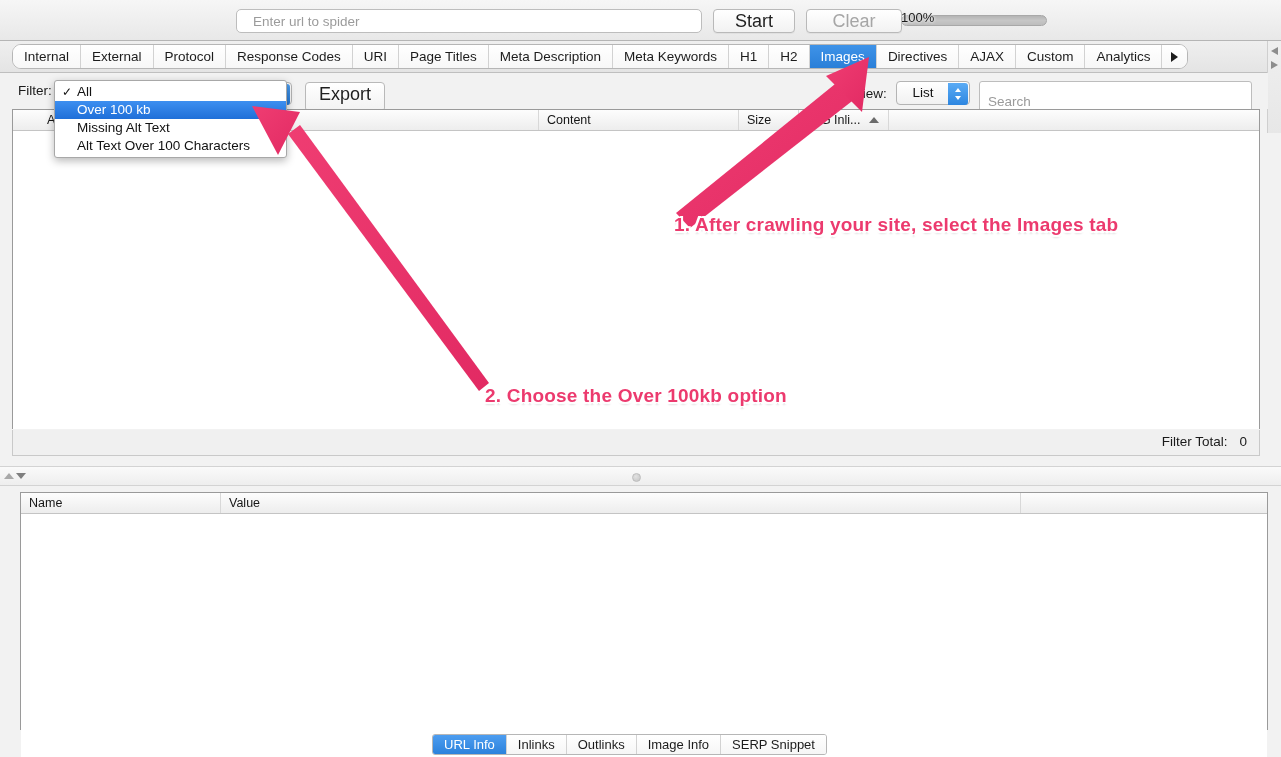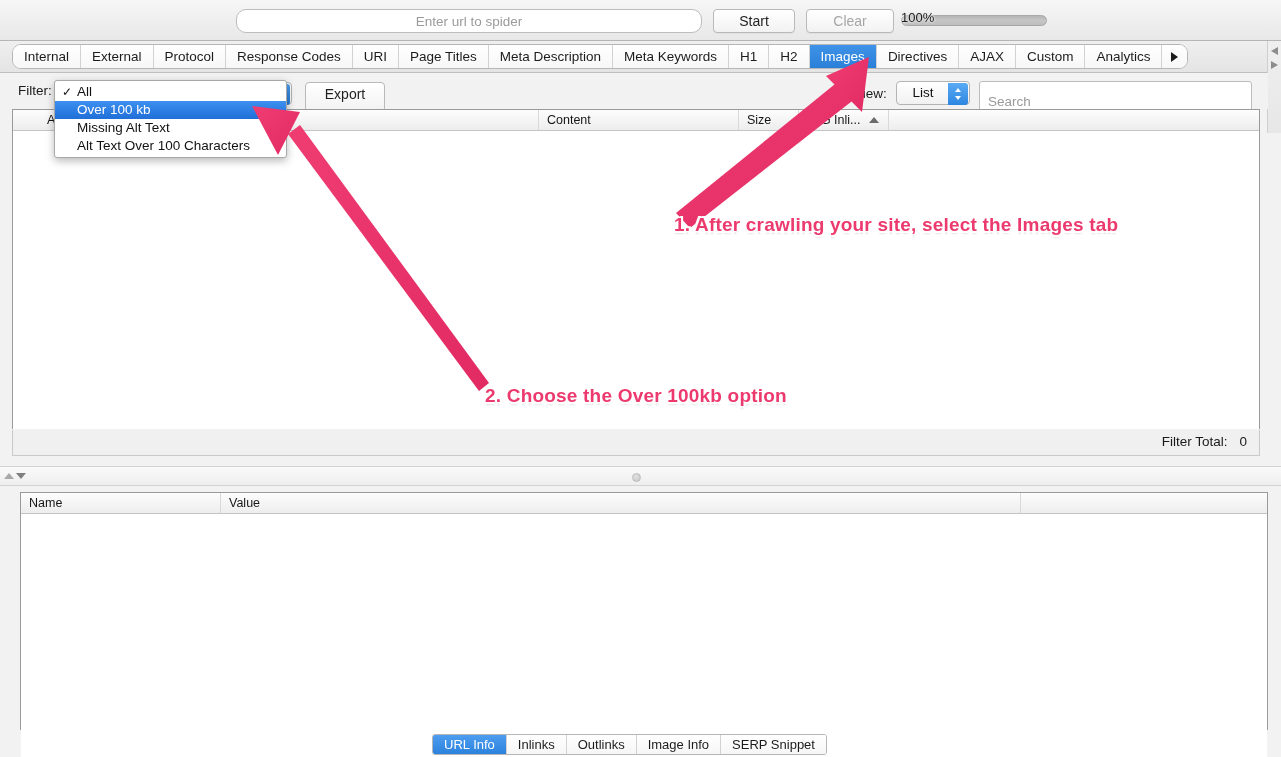--- a/index.html
+++ b/index.html
@@ -31,49 +31,48 @@
     background: linear-gradient(to bottom,#f6f6f6 0%,#e8e8e8 100%);
     border-bottom: 1px solid #b5b5b5;
     box-sizing: border-box;
   }
   .url-input {
     position: absolute;
     left: 236px; top: 9px;
     width: 466px; height: 24px;
     background: #ffffff;
     border: 1px solid #bdbdbd;
-    border-radius: 10px;
+    border-radius: 5px;
     box-sizing: border-box;
     font-family: "Liberation Sans", sans-serif;
     font-size: 13.5px;
     color: #222;
-    padding: 0 24px;
+    padding: 0 16px;
     outline: none;
-    text-align: center;
   }
   .url-input::placeholder { color: #9b9b9b; }
 
   .btn {
     position: absolute;
     height: 24px;
     background: linear-gradient(to bottom,#ffffff 0%,#f2f2f2 100%);
     border: 1px solid #b9b9b9;
     border-radius: 4px;
     box-sizing: border-box;
     font-family: "Liberation Sans", sans-serif;
-    font-size: 14px;
+    font-size: 18px;
     color: #1f1f1f;
     text-align: center;
     line-height: 22px;
     cursor: default;
     box-shadow: 0 1px 0 rgba(0,0,0,0.04);
   }
   .btn.disabled { color: #a6a6a6; }
   #start-btn { left: 713px; top: 9px; width: 82px; }
-  #clear-btn { left: 806px; top: 9px; width: 88px; }
+  #clear-btn { left: 806px; top: 9px; width: 96px; }
 
   .progress-wrap {
     position: absolute;
     left: 901px; top: 15px;
     width: 146px; height: 11px;
   }
   .progress-track {
     position: absolute;
     left: 0; top: 0;
     width: 146px; height: 11px;

